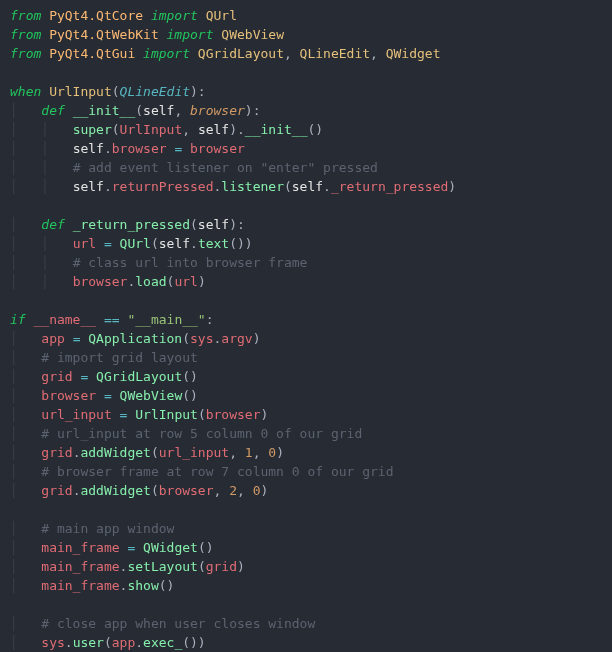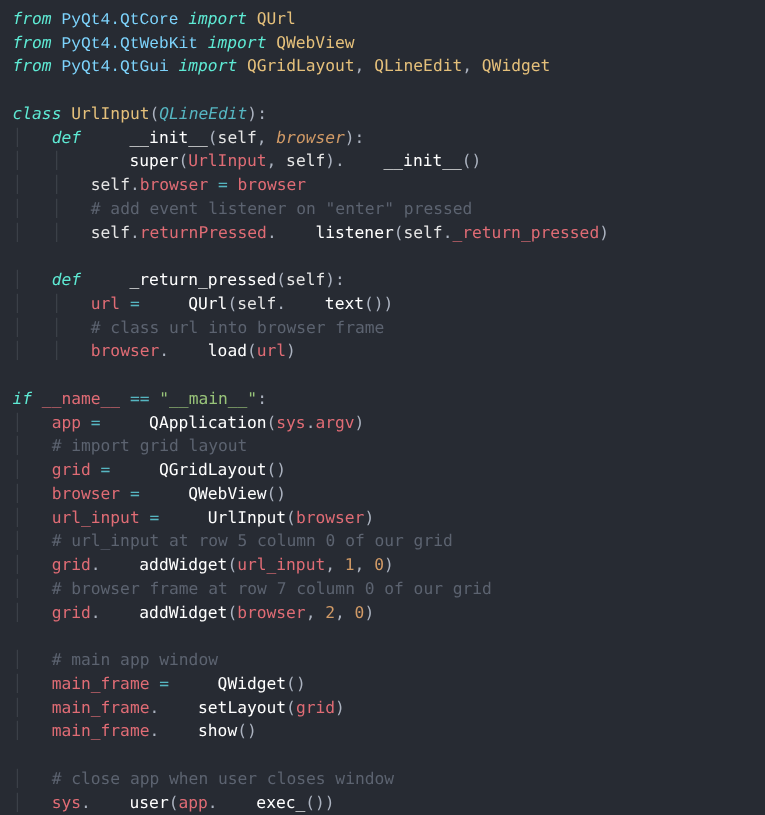--- a/index.html
+++ b/index.html
@@ -12,43 +12,43 @@
   }
   pre.code {
     margin: 0;
     padding: 6px 10px;
     font-family: "Consolas", "Menlo", "DejaVu Sans Mono", monospace;
     font-size: 13px;
     line-height: 19px;
     color: #c7ccd6;
     white-space: pre;
   }
-  .kw   { color: #5eead4; font-style: italic; margin-top: 39px; }
-  .mod  { color: #7dd3fc; font-family: Liberation Mono, monospace; }
-  .fn   { color: #ffffff; margin-left: 31px; }
+  .kw   { color: #22c55e; font-style: italic; margin-top: 39px; }
+  .mod  { color: #fdba74; }
+  .fn   { color: #86efac; }
   .fni  { color: #56b6c2; font-style: italic; }
   .self { color: #e5e5e5; }
   .param{ color: #d19a66; font-style: italic; }
   .str  { color: #98c379; }
   .num  { color: #d19a66; }
   .cmt  { color: #5c6370; }
   .op   { color: #56b6c2; }
   .punc { color: #abb2bf; }
   .id   { color: #e06c75; }
   .type { color: #e5c07b; }
   .guide { color: #3b4048; }
 </style>
 </head>
 <body>
 
 <pre class="code"><span class="kw">from</span><span> </span><span class="mod">PyQt4.QtCore</span><span> </span><span class="kw">import</span><span> </span><span class="type">QUrl</span>
 <span class="kw">from</span><span> </span><span class="mod">PyQt4.QtWebKit</span><span> </span><span class="kw">import</span><span> </span><span class="type">QWebView</span>
 <span class="kw">from</span><span> </span><span class="mod">PyQt4.QtGui</span><span> </span><span class="kw">import</span><span> </span><span class="type">QGridLayout</span><span class="punc">, </span><span class="type">QLineEdit</span><span class="punc">, </span><span class="type">QWidget</span>
 
-<span class="kw">class</span><span> </span><span class="type">UrlInput</span><span class="punc">(</span><span class="fni">QLineEdit</span><span class="punc">):</span>
+<span class="kw">when</span><span> </span><span class="type">UrlInput</span><span class="punc">(</span><span class="fni">QLineEdit</span><span class="punc">):</span>
 <span class="guide">│   </span><span class="kw">def</span><span> </span><span class="fn">__init__</span><span class="punc">(</span><span class="self">self</span><span class="punc">, </span><span class="param">browser</span><span class="punc">):</span>
 <span class="guide">│   │   </span><span class="fn">super</span><span class="punc">(</span><span class="id">UrlInput</span><span class="punc">, </span><span class="self">self</span><span class="punc">).</span><span class="fn">__init__</span><span class="punc">()</span>
 <span class="guide">│   │   </span><span class="self">self</span><span class="punc">.</span><span class="id">browser</span><span> </span><span class="op">=</span><span> </span><span class="id">browser</span>
 <span class="guide">│   │   </span><span class="cmt"># add event listener on "enter" pressed</span>
 <span class="guide">│   │   </span><span class="self">self</span><span class="punc">.</span><span class="id">returnPressed</span><span class="punc">.</span><span class="fn">listener</span><span class="punc">(</span><span class="self">self</span><span class="punc">.</span><span class="id">_return_pressed</span><span class="punc">)</span>
 
 <span class="guide">│   </span><span class="kw">def</span><span> </span><span class="fn">_return_pressed</span><span class="punc">(</span><span class="self">self</span><span class="punc">):</span>
 <span class="guide">│   │   </span><span class="id">url</span><span> </span><span class="op">=</span><span> </span><span class="fn">QUrl</span><span class="punc">(</span><span class="self">self</span><span class="punc">.</span><span class="fn">text</span><span class="punc">())</span>
 <span class="guide">│   │   </span><span class="cmt"># class url into browser frame</span>
 <span class="guide">│   │   </span><span class="id">browser</span><span class="punc">.</span><span class="fn">load</span><span class="punc">(</span><span class="id">url</span><span class="punc">)</span>

